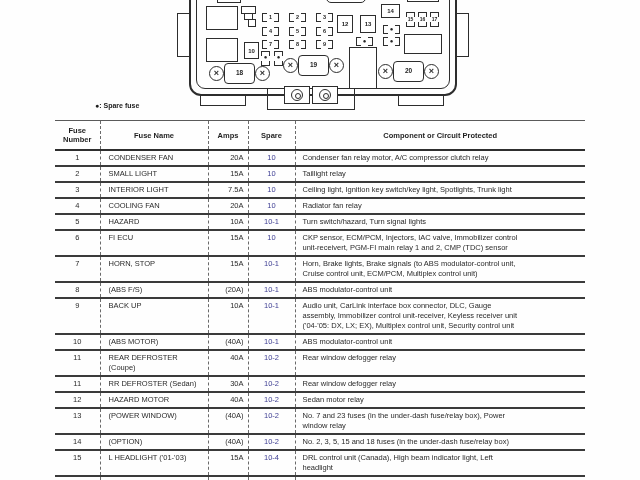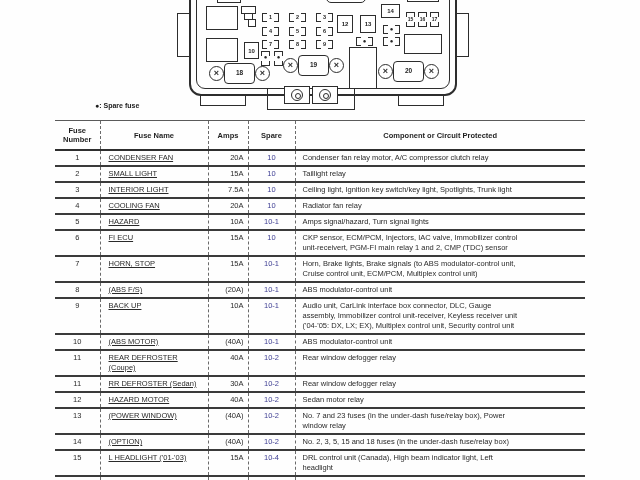--- a/index.html
+++ b/index.html
@@ -33,21 +33,21 @@
   .table-wrap{position:absolute;left:55px;top:120px;width:530px;}
   table{width:530px;border-collapse:collapse;table-layout:fixed;border-top:1.5px solid #5a5a5a;}
   col.c1{width:45px;} col.c2{width:108px;} col.c3{width:40px;} col.c4{width:47px;} col.c5{width:290px;}
   th{font-size:7.5px;font-weight:bold;color:#1f1f1f;text-align:center;vertical-align:middle;height:26px;
      border-left:1px dashed #6a6a6a;border-bottom:2.5px solid #2e2e2e;padding:1px 2px;}
   th:first-child{border-left:none;}
   td{font-size:7.5px;line-height:10px;color:#2a2a2a;border-top:2px solid #3a3a3a;border-left:1px dashed #6a6a6a;
      padding:2px 4px 2px;vertical-align:top;}
   td:first-child{border-left:none;}
   td.c-num{text-align:center;}
-  td.c-name{padding-left:8px;text-decoration:underline;}
+  td.c-name{padding-left:8px;}
   td.c-amps{text-align:right;}
   td.c-page{text-align:center;color:#3c3c92;}
   td.c-comp{padding-left:7px;white-space:pre-line;}
   tr.partial td{height:8px;padding:0;}
 </style>
 </head>
 <body>
 
 <div class="sheet">
 
@@ -170,21 +170,21 @@
       <td class="c-amps">20A</td>
       <td class="c-page">10</td>
       <td class="c-comp">Radiator fan relay</td>
     </tr>
 
     <tr>
       <td class="c-num">5</td>
       <td class="c-name">HAZARD</td>
       <td class="c-amps">10A</td>
       <td class="c-page">10-1</td>
-      <td class="c-comp">Amps signal/hazard, Turn signal lights</td>
+      <td class="c-comp">Turn switch/hazard, Turn signal lights</td>
     </tr>
 
     <tr>
       <td class="c-num">6</td>
       <td class="c-name">FI ECU</td>
       <td class="c-amps">15A</td>
       <td class="c-page">10</td>
       <td class="c-comp">CKP sensor, ECM/PCM, Injectors, IAC valve, Immobilizer control
 unit-receivert, PGM-FI main relay 1 and 2, CMP (TDC) sensor</td>
     </tr>

